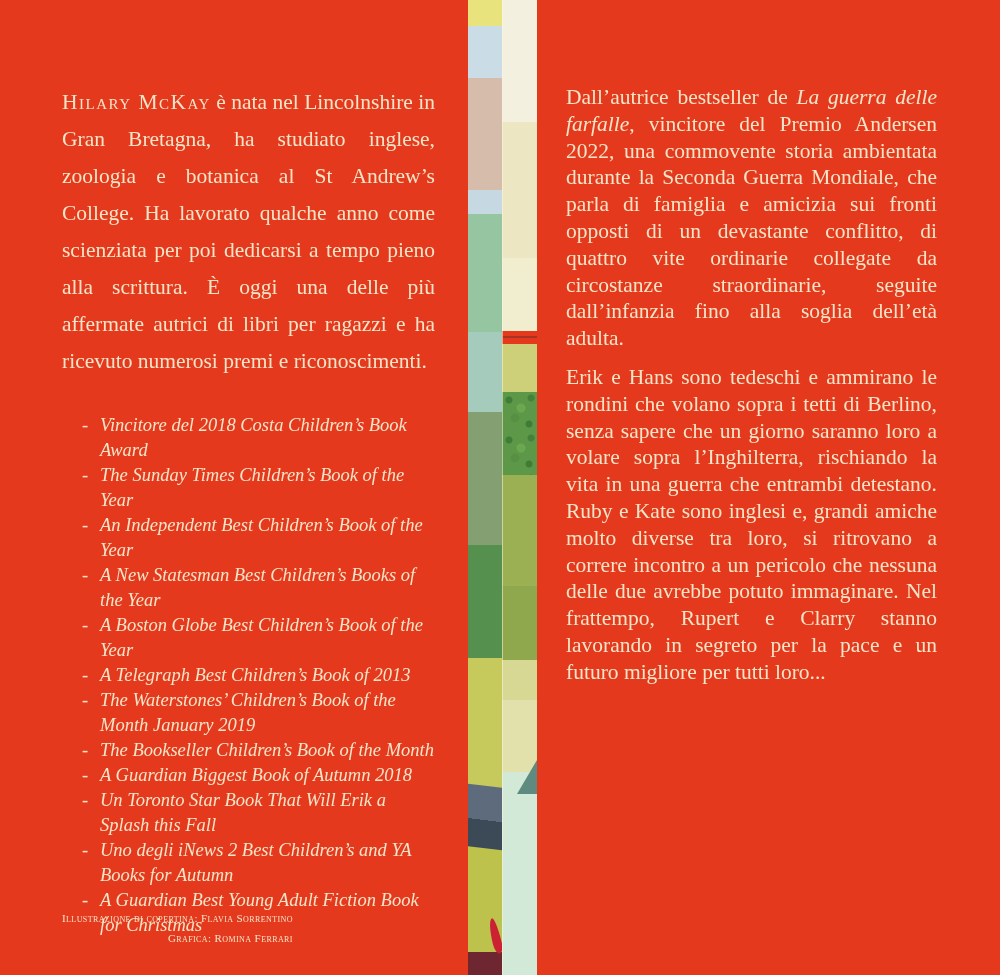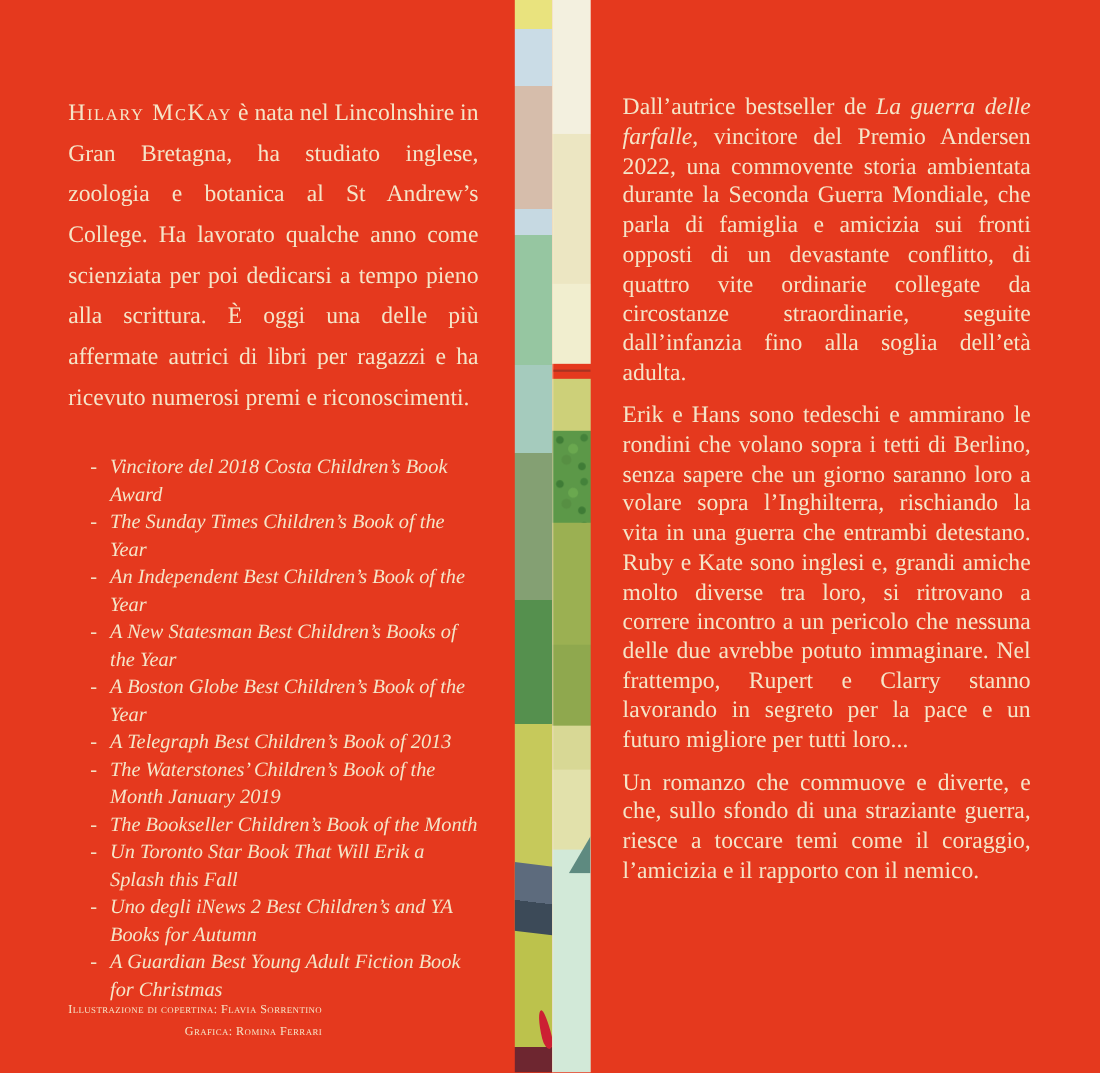--- a/index.html
+++ b/index.html
@@ -104,20 +104,21 @@
     <div class="awards">
       <ul class="awards-list">
         <li>Vincitore del 2018 Costa Children’s Book Award</li>
         <li>The Sunday Times Children’s Book of the Year</li>
         <li>An Independent Best Children’s Book of the Year</li>
         <li>A New Statesman Best Children’s Books of the Year</li>
         <li>A Boston Globe Best Children’s Book of the Year</li>
         <li>A Telegraph Best Children’s Book of 2013</li>
         <li>The Waterstones’ Children’s Book of the Month January 2019</li>
         <li>The Bookseller Children’s Book of the Month</li>
+        <li>A Guardian Biggest Book of Autumn 2018</li>
         <li>Un Toronto Star Book That Will Erik a Splash this Fall</li>
         <li>Uno degli iNews 2 Best Children’s and YA Books for Autumn</li>
         <li>A Guardian Best Young Adult Fiction Book for Christmas</li>
 
       </ul>
     </div>
 
     <div class="credits">
       <p class="smallcaps">Illustrazione di copertina: Flavia Sorrentino</p>
       <p class="smallcaps">Grafica: Romina Ferrari</p>
@@ -132,16 +133,15 @@
     <div class="band band-right">
       <div class="red-line"></div>
       <div class="foliage"></div>
       <div class="teal-wedge"></div>
     </div>
   </div>
 
   <section class="flap flap-right">
     <p><span>Dall’autrice bestseller de </span><em>La guerra delle farfalle</em><span>, vincitore del Premio Andersen 2022, una commovente storia ambientata durante la Seconda Guerra Mondiale, che parla di famiglia e amicizia sui fronti opposti di un devastante conflitto, di quattro vite ordinarie collegate da circostanze straordinarie, seguite dall’infanzia fino alla soglia dell’età adulta.</span></p>
     <p>Erik e Hans sono tedeschi e ammirano le rondini che volano sopra i tetti di Berlino, senza sapere che un giorno saranno loro a volare sopra l’Inghilterra, rischiando la vita in una guerra che entrambi detestano. Ruby e Kate sono inglesi e, grandi amiche molto diverse tra loro, si ritrovano a correre incontro a un pericolo che nessuna delle due avrebbe potuto immaginare. Nel frattempo, Rupert e Clarry stanno lavorando in segreto per la pace e un futuro migliore per tutti loro...</p>
-    <p>Un romanzo che commuove e diverte, e che, sullo sfondo di una straziante guerra, riesce a toccare temi come il coraggio, l’amicizia e il rapporto con il nemico.</p>
   </section>
 
 </main>
 
 </body></html>

